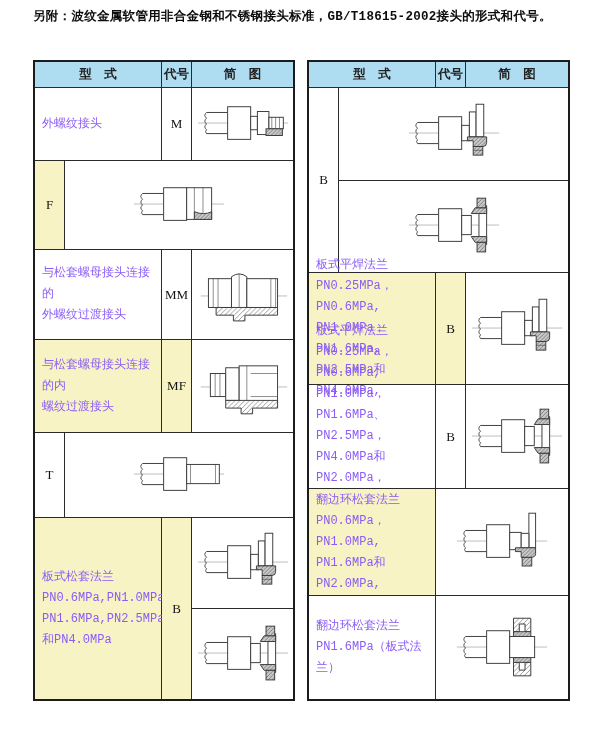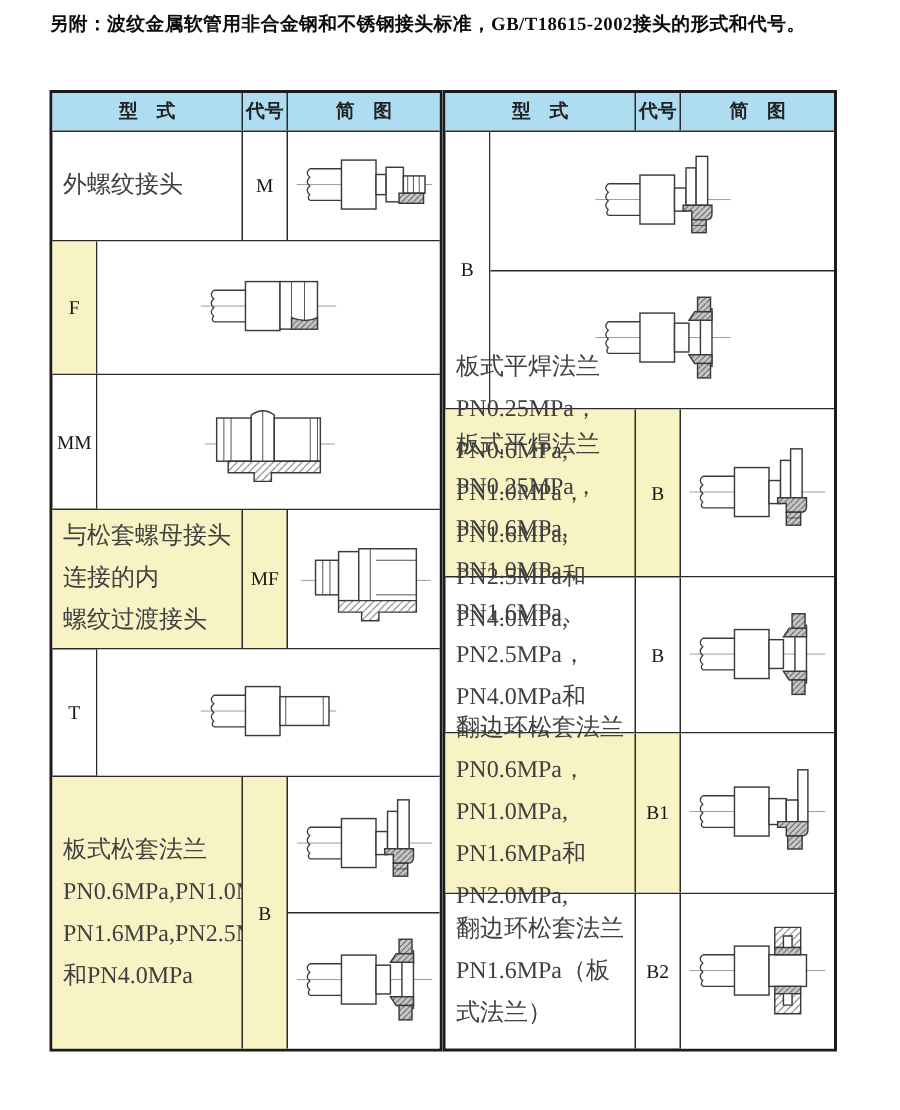--- a/index.html
+++ b/index.html
@@ -4,45 +4,45 @@
 <style>
   html,body{margin:0;padding:0;}
   body{
     width:600px;height:740px;position:relative;background:#ffffff;
     font-family:"Liberation Sans",sans-serif;color:#111;
     overflow:hidden;
   }
   .doc-title{
     position:absolute;left:33px;top:8px;width:540px;
     font-size:12.5px;font-weight:700;letter-spacing:0.3px;color:#0d0d0d;
-    font-family:Liberation Serif, serif;
+    font-family:Liberation Mono, monospace;
   }
   .tables{
-    position:absolute;left:33px;top:60px;display:flex;gap:0;
+    position:absolute;left:33px;top:60px;display:flex;gap:12px;
   }
   .jtable{
     border:2px solid #1c1c1c;background:#fff;
   }
   .jtable.left{width:258px;}
   .jtable.right{width:259px;}
   .trow{display:flex;box-sizing:border-box;border-top:1px solid #2a2a2a;}
   .trow.header{
     border-top:none;height:25px;
     align-items:center;text-align:center;
     font-size:12.5px;font-weight:700;color:#222;
   }
   .cell{box-sizing:border-box;}
   .cell-type{width:127px;border-right:1px solid #2a2a2a;display:flex;align-items:center;}
   .cell-code{width:30px;border-right:1px solid #2a2a2a;display:flex;align-items:center;justify-content:center;}
   .cell-diag{flex:1;display:flex;flex-direction:column;}
   .trow.header .cell-type,.trow.header .cell-code{justify-content:center;}
   .trow.header .cell{height:100%;display:flex;align-items:center;justify-content:center;}
   .type-text{
-    font-family:Liberation Serif, serif;font-size:16px;line-height:1.75;
-    color:#404040;padding:4px 3px 4px 7px;white-space:pre-line;
+    font-family:Liberation Mono, monospace;font-size:12px;line-height:1.75;
+    color:#8b5cf6;padding:4px 3px 4px 7px;white-space:pre-line;
   }
   .code-text{
     font-family:"Liberation Serif",serif;font-size:13px;color:#141414;
   }
   .hl{background:#f7f3c5;}
   .hdr{background:#aedcf1;}
   .diag{
     flex:1;display:flex;align-items:center;justify-content:center;background:#fff;
   }
   .diag + .diag{border-top:1px solid #2a2a2a;}
@@ -119,20 +119,24 @@
               <rect x="34" y="15" width="24" height="34" fill="#fff" stroke="#3a3a3a"></rect>
               <rect x="58" y="15" width="26" height="33" fill="#fff" stroke="#3a3a3a"></rect>
               <path d="M66 15 V48 M75 15 V48" stroke="#3a3a3a" stroke-width="0.6"></path>
               <path d="M66 40 Q76 44 84 40 L84 48 L66 48 Z" fill="url(#h1)" stroke="#3a3a3a"></path>
             </svg>
           </div>
         </div>
     </div>
 
     <div class="trow" style="height:90px">
+      <div class="cell cell-type">
+          <div class="type-text">与松套螺母接头连接的
+外螺纹过渡接头</div>
+        </div>
       <div class="cell cell-code">
           <span class="code-text">MM</span>
         </div>
       <div class="cell cell-diag">
           <div class="diag">
             <svg width="96" height="66" viewBox="0 0 100 66">
               <defs>
                 <pattern id="h2" width="4" height="4" patternUnits="userSpaceOnUse">
     <rect width="4" height="4" fill="#c9c9c9"></rect>
                   <path d="M0 4 L4 0" stroke="#5a5a5a" stroke-width="0.7"></path>
@@ -419,23 +423,20 @@
           </div>
         </div>
     </div>
 
     <div class="trow" style="height:107px">
       <div class="cell cell-type hl">
           <div class="type-text">翻边环松套法兰
 PN0.6MPa，PN1.0MPa,
 PN1.6MPa和PN2.0MPa,</div>
         </div>
-      <div class="cell cell-code hl">
-          <span class="code-text">B1</span>
-        </div>
       <div class="cell cell-diag">
           <div class="diag">
             <svg width="96" height="66" viewBox="0 0 100 66">
               <defs>
                 <pattern id="h11" width="4" height="4" patternUnits="userSpaceOnUse">
     <rect width="4" height="4" fill="#c9c9c9"></rect>
                   <path d="M0 4 L4 0" stroke="#5a5a5a" stroke-width="0.7"></path>
   </pattern>
                 <pattern id="h11w" width="5" height="5" patternUnits="userSpaceOnUse">
     <rect width="5" height="5" fill="#ffffff"></rect>
@@ -454,23 +455,20 @@
             </svg>
           </div>
         </div>
     </div>
 
     <div class="trow" style="height:104px">
       <div class="cell cell-type">
           <div class="type-text">翻边环松套法兰
 PN1.6MPa（板式法兰）</div>
         </div>
-      <div class="cell cell-code">
-          <span class="code-text">B2</span>
-        </div>
       <div class="cell cell-diag">
           <div class="diag">
             <svg width="96" height="66" viewBox="0 0 100 66">
               <defs>
                 <pattern id="h12" width="4" height="4" patternUnits="userSpaceOnUse">
     <rect width="4" height="4" fill="#c9c9c9"></rect>
                   <path d="M0 4 L4 0" stroke="#5a5a5a" stroke-width="0.7"></path>
   </pattern>
                 <pattern id="h12w" width="5" height="5" patternUnits="userSpaceOnUse">
     <rect width="5" height="5" fill="#ffffff"></rect>

